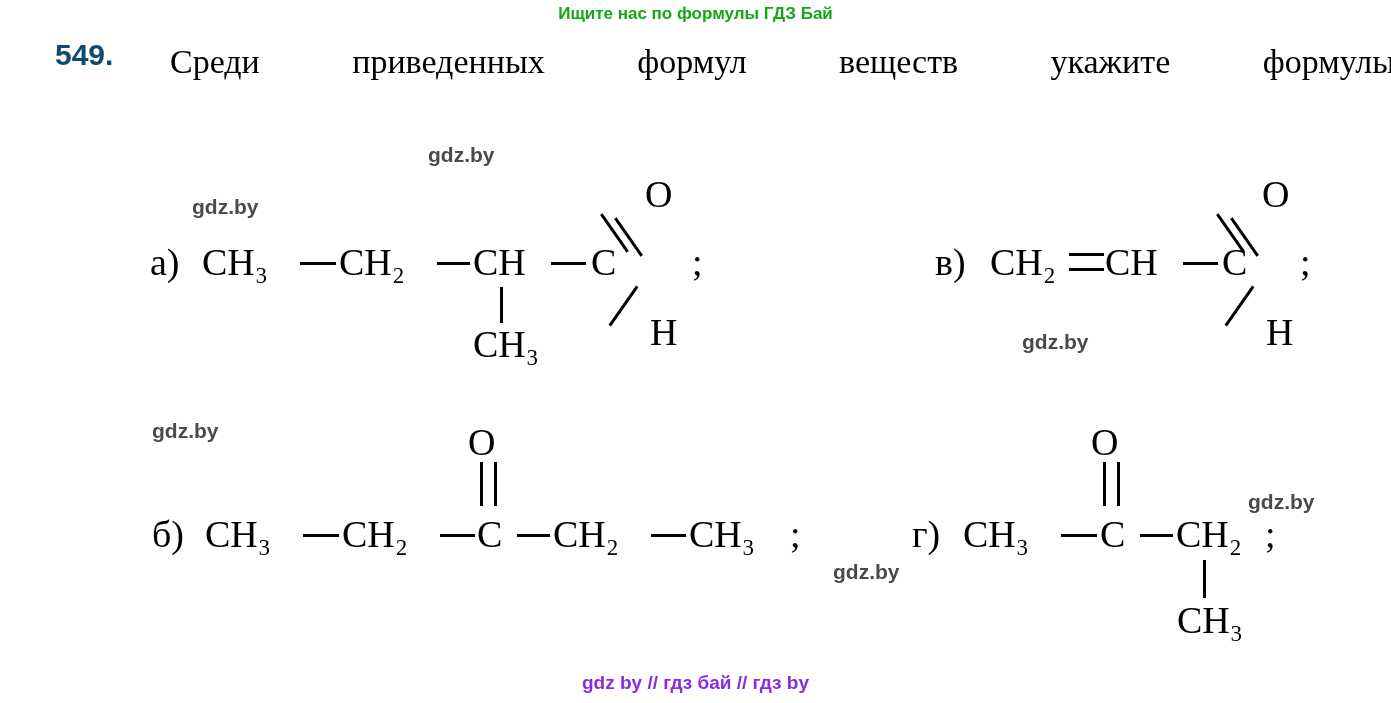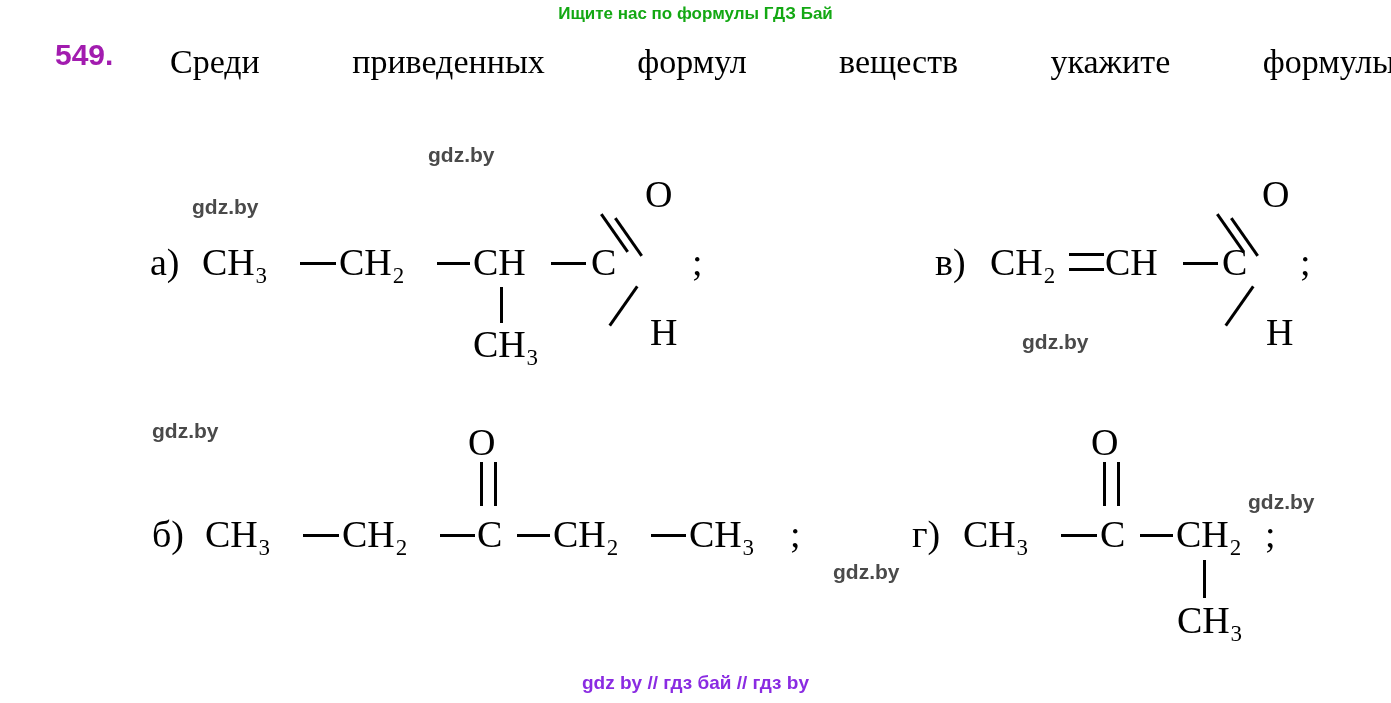--- a/index.html
+++ b/index.html
@@ -18,21 +18,21 @@
     font-size:17px;
     color:#13a813;
     font-weight:600;
   }
   .task-num{
     position:absolute;
     left:55px;top:38px;
     font-family:"Liberation Sans", sans-serif;
     font-size:30px;
     font-weight:bold;
-    color:#a21caf;
+    color:#0c4a6e;
   }
   .task-text{
     position:absolute;
     left:148px;top:36px;
     width:1225px;
     font-size:34px;
     color:#000;
     line-height:1.55;
     text-align:justify;
     margin-left:22px;

